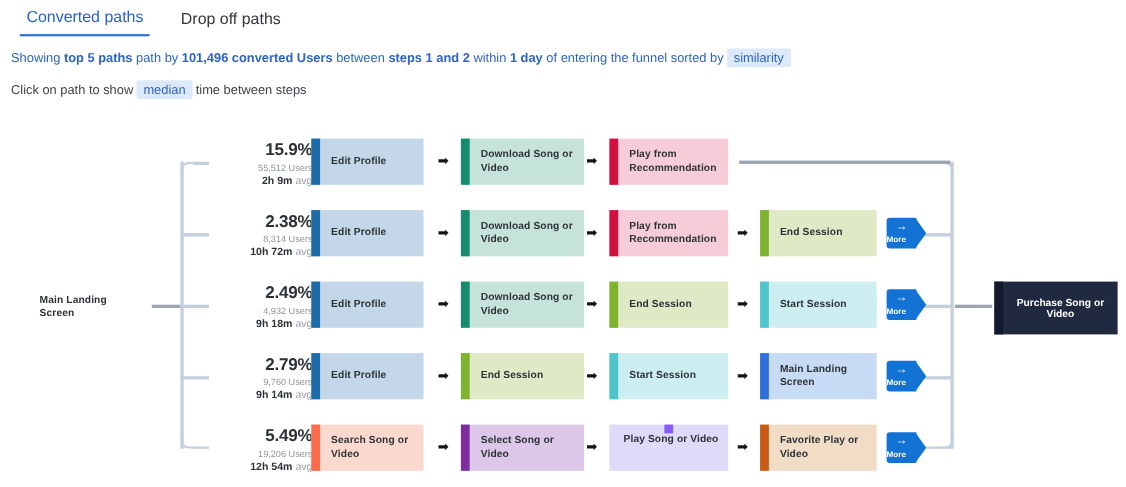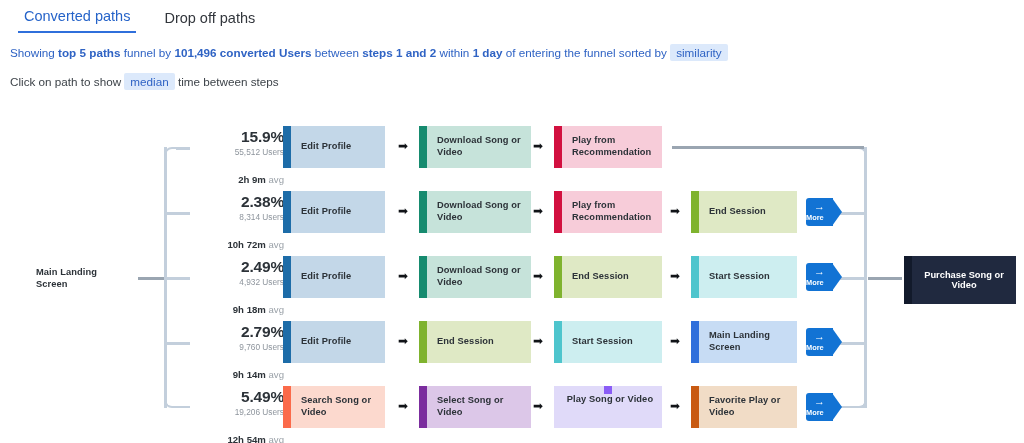--- a/index.html
+++ b/index.html
@@ -65,21 +65,21 @@
     text-align: center; flex: 1; padding: 0 4px;
   }
 
   
   .stats {
     position: absolute; width: 88px; text-align: right;
     left: 196px; color: #2c3238;
   }
   .stats .pct { font-size: 15.5px; font-weight: bold; letter-spacing: -.2px; }
   .stats .users { font-size: 8.3px; color: #8d949c; margin-top: 1px; }
-  .stats .time { font-size: 9.6px; color: #2c3238; margin-top: 17px; }
+  .stats .time { font-size: 9.6px; color: #2c3238; margin-top: 2px; }
   .stats .time b { font-weight: bold; }
   .stats .time .avg { color: #9aa1a8; font-weight: normal; }
 
   
   .arrow {
     position: absolute; font-size: 12px; color: #111418;
     line-height: 1; user-select: none;
   }
 
   
@@ -121,21 +121,21 @@
 <body>
 
 <div class="tabs">
   <div class="tab active">Converted paths</div>
   <div class="tab">Drop off paths</div>
 </div>
 
 <div class="desc">
   <span class="plain">Showing</span>
   <b>top 5 paths</b>
-  <span class="plain">funnel by</span>
+  <span class="plain">path by</span>
   <b>101,496 converted Users</b>
   <span class="plain">between</span>
   <b>steps 1 and 2</b>
   <span class="plain">within</span>
   <b>1 day</b>
   <span class="plain">of entering the funnel sorted by</span>
   <span class="pill">similarity</span>
 </div>
 
 <div class="click-line">

